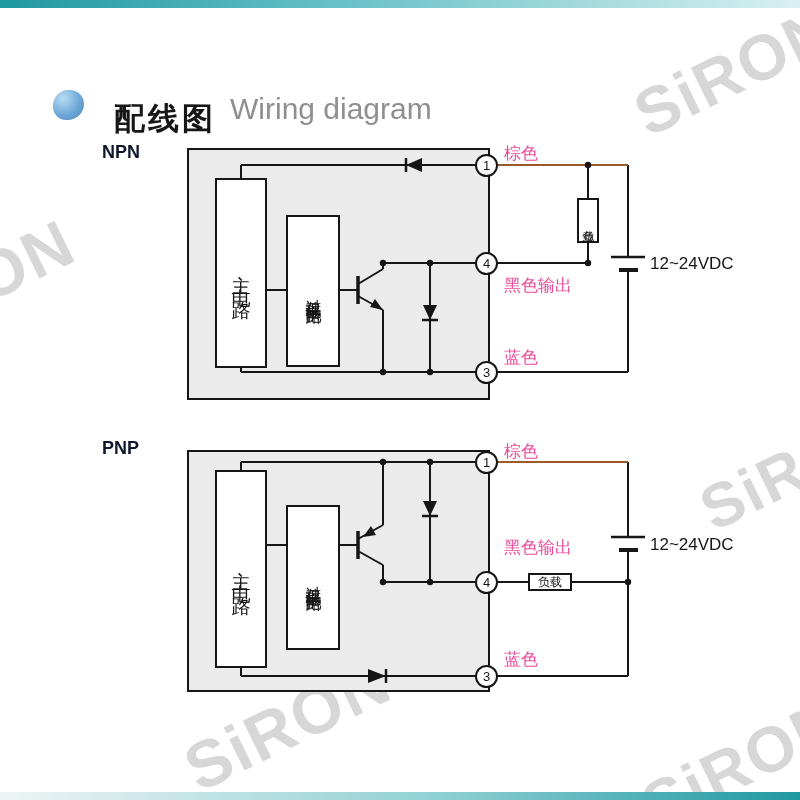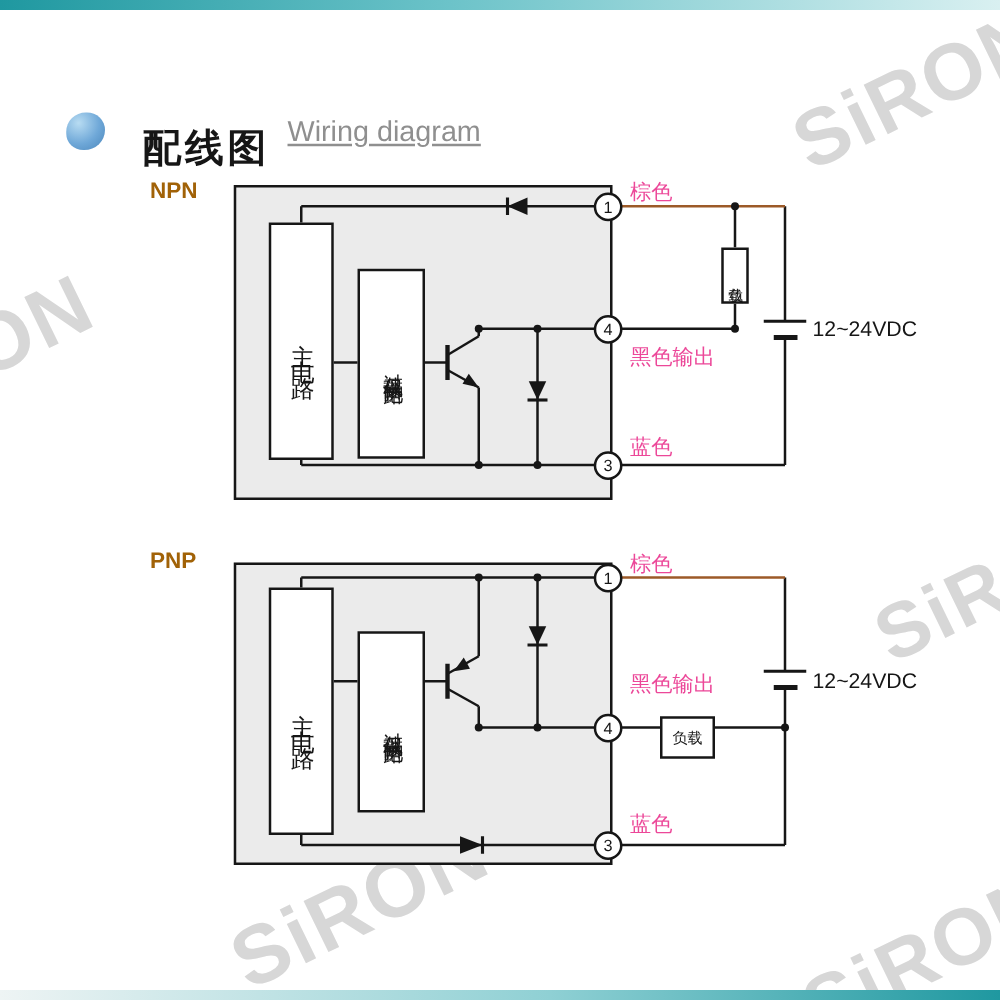--- a/index.html
+++ b/index.html
@@ -20,23 +20,23 @@
   .wm2{left:-138px;top:248px;font-size:66px;}
   .wm3{left:694px;top:432px;font-size:62px;}
   .wm4{left:178px;top:686px;font-size:66px;}
   .wm5{left:636px;top:726px;font-size:64px;}
 
   
   .header{position:absolute;left:0;top:0;width:800px;z-index:1;}
   .bullet{position:absolute;left:53px;top:90px;width:31px;height:30px;border-radius:52% 48% 55% 45%;
     background:radial-gradient(circle at 32% 28%,#b8dcf2,#6fa8d8 55%,#4a86bb);}
   .title-cn{position:absolute;left:98px;top:82px;font-size:31px;font-weight:900;color:#161616;letter-spacing:3px;margin:16px;}
-  .title-en{position:absolute;left:230px;top:92px;font-size:23px;color:#8f8f8f;text-decoration:underline;}
-
-  .section-label{position:absolute;left:120px;font-size:18px;font-weight:bold;color:#a16207;z-index:1;}
+  .title-en{position:absolute;left:230px;top:92px;font-size:30px;color:#8f8f8f;}
+
+  .section-label{position:absolute;left:102px;font-size:18px;font-weight:bold;color:#0f172a;z-index:1;}
   .npn-label{top:142px;}
   .pnp-label{top:438px;}
 
   
   .diagram{position:absolute;width:660px;height:270px;z-index:1;}
   .npn-diagram{left:100px;top:140px;}
   .pnp-diagram{left:100px;top:440px;}
 
   .sensor-box{position:absolute;border:2px solid #161616;background:#ebebeb;box-sizing:border-box;z-index:1;}
   .inner-box{position:absolute;border:2px solid #161616;background:#fff;box-sizing:border-box;z-index:2;
@@ -198,21 +198,21 @@
       </g>
       <g fill="#161616">
         <circle cx="283" cy="22" r="3.2"></circle>
           <circle cx="330" cy="22" r="3.2"></circle>
         <circle cx="283" cy="142" r="3.2"></circle>
           <circle cx="330" cy="142" r="3.2"></circle>
         <circle cx="528" cy="142" r="3.2"></circle>
       </g>
     </svg>
 
-    <div class="load-box-h" style="left:428px;top:133px;width:44px;height:34px;">负载</div>
+    <div class="load-box-h" style="left:428px;top:133px;width:44px;height:18px;">负载</div>
 
     <div class="terminal" style="left:375px;top:11px;">1</div>
     <div class="terminal" style="left:375px;top:131px;">4</div>
     <div class="terminal" style="left:375px;top:225px;">3</div>
 
     <div class="wire-label" style="left:404px;top:0px;">棕色</div>
     <div class="wire-label" style="left:404px;top:96px;">黑色输出</div>
     <div class="wire-label" style="left:404px;top:208px;">蓝色</div>
     <div class="power-label" style="left:550px;top:95px;">12~24VDC</div>
   </div>

